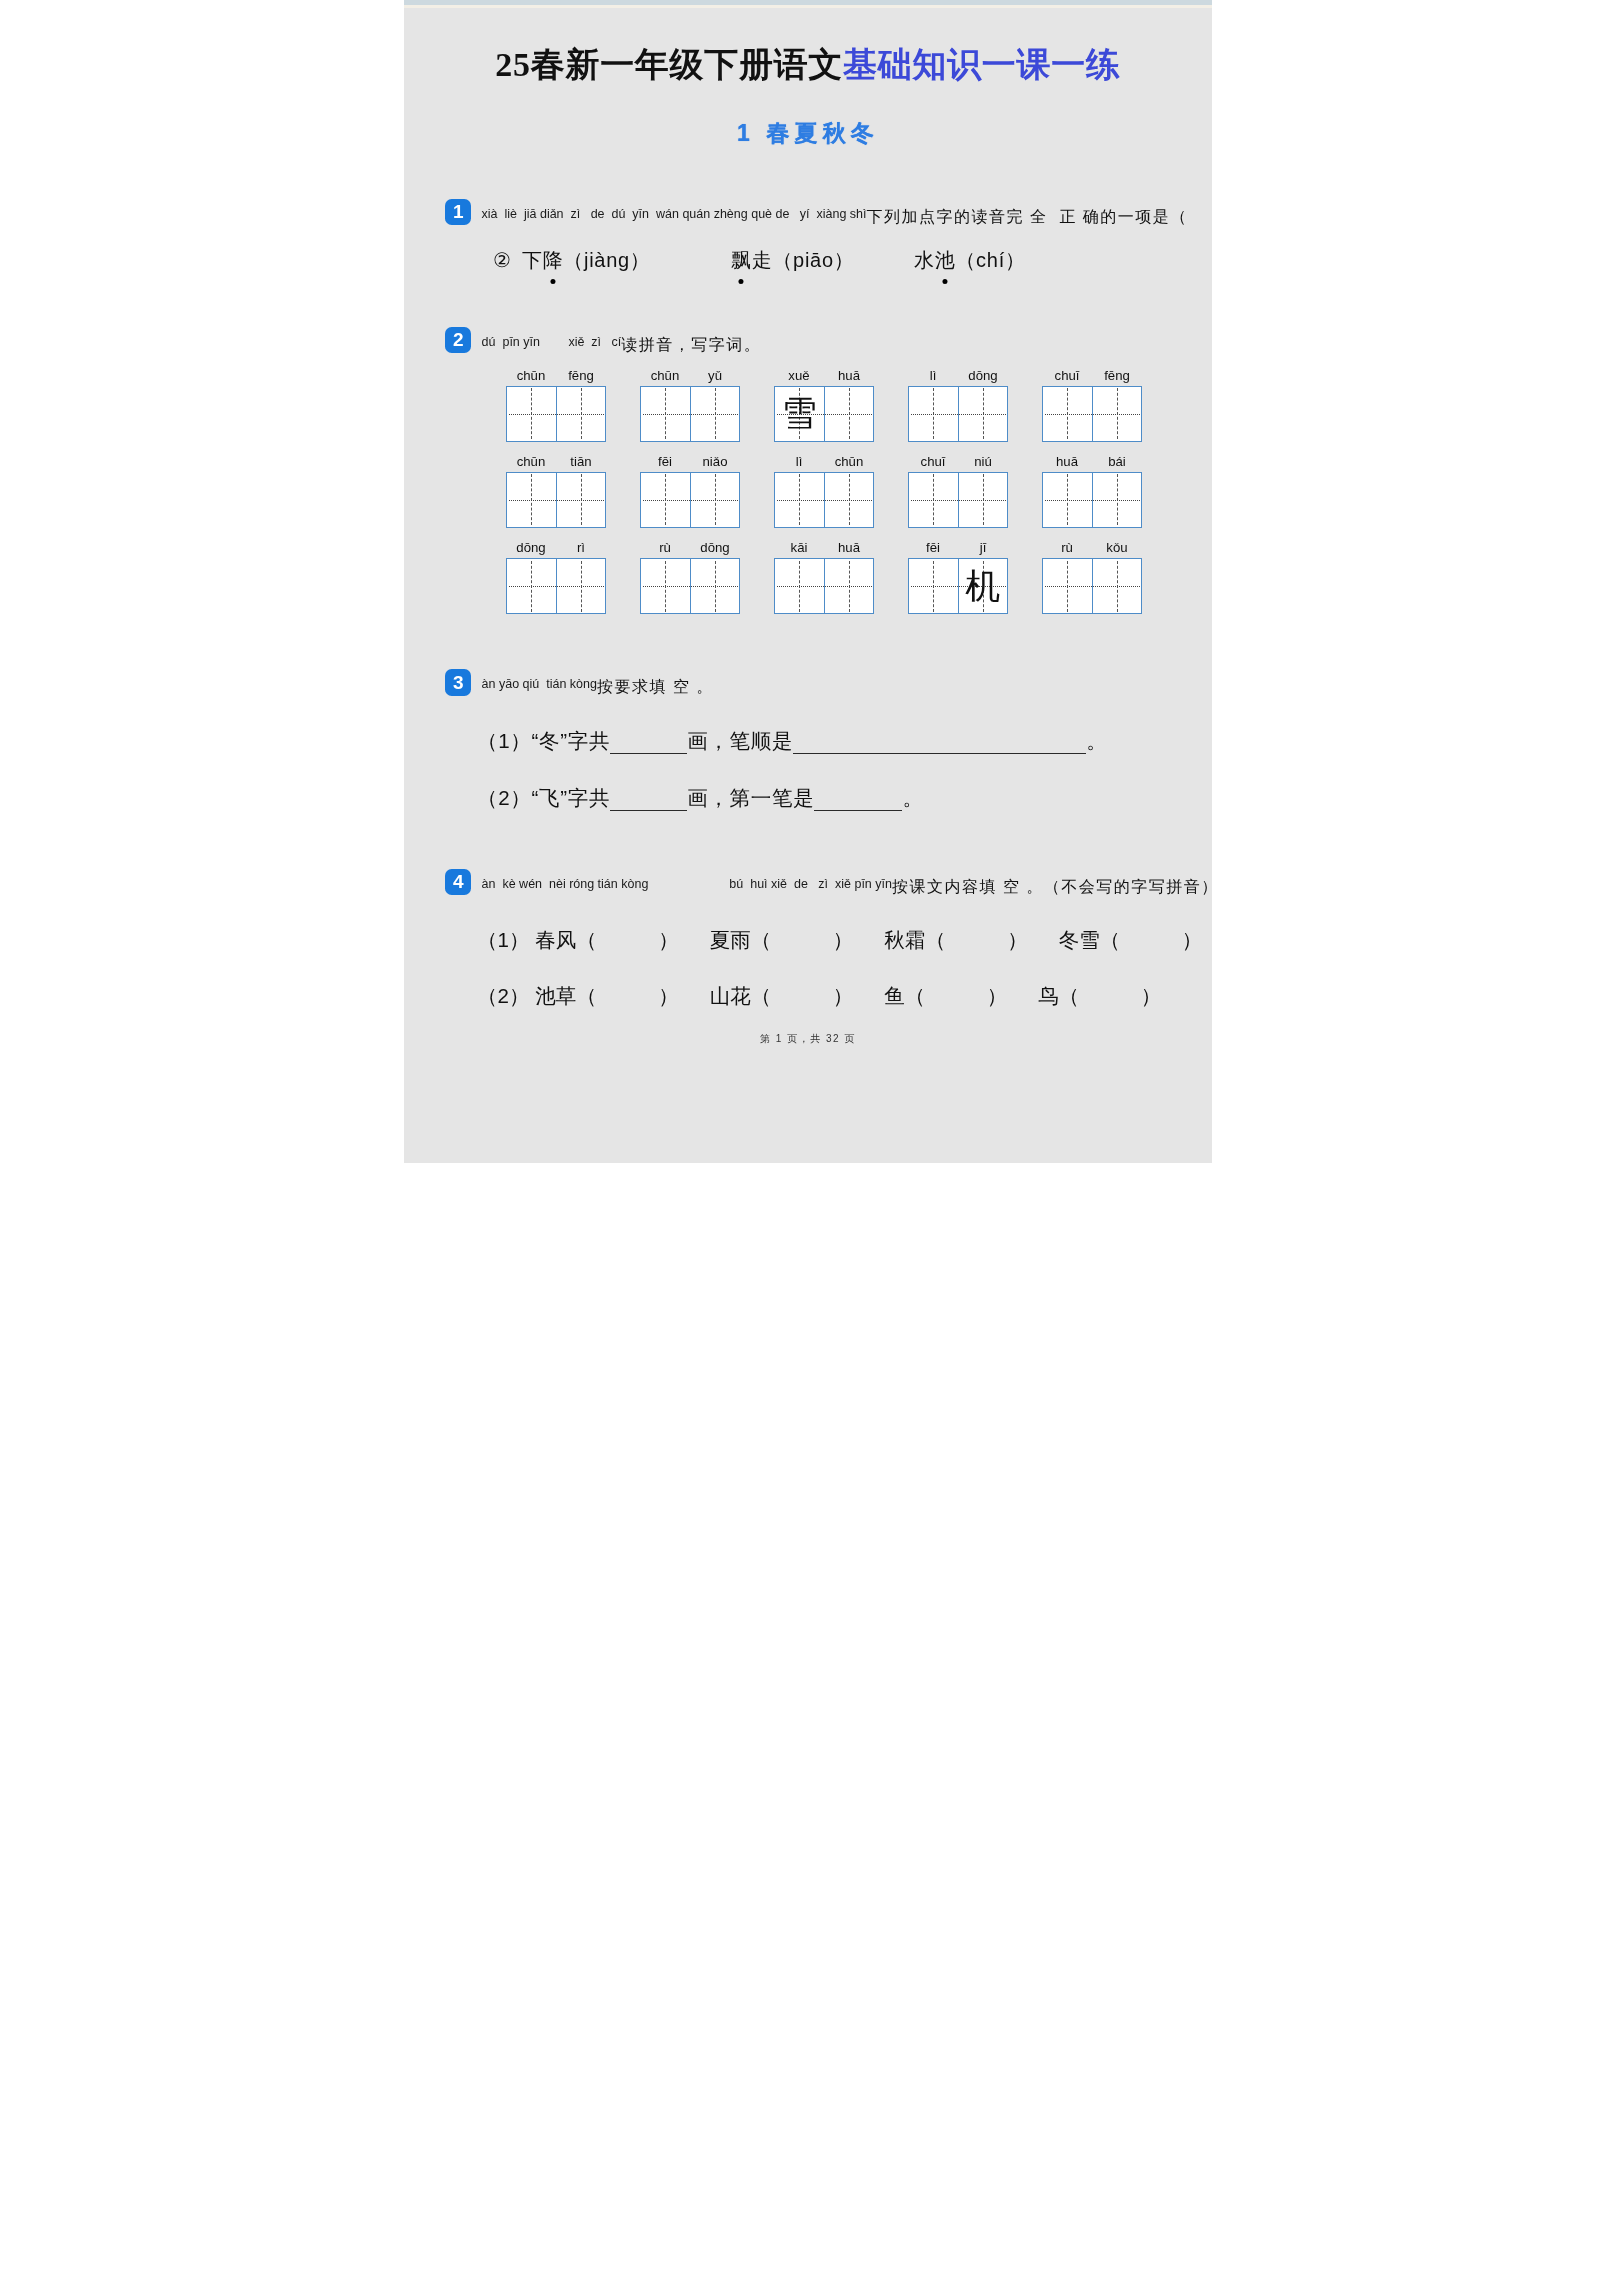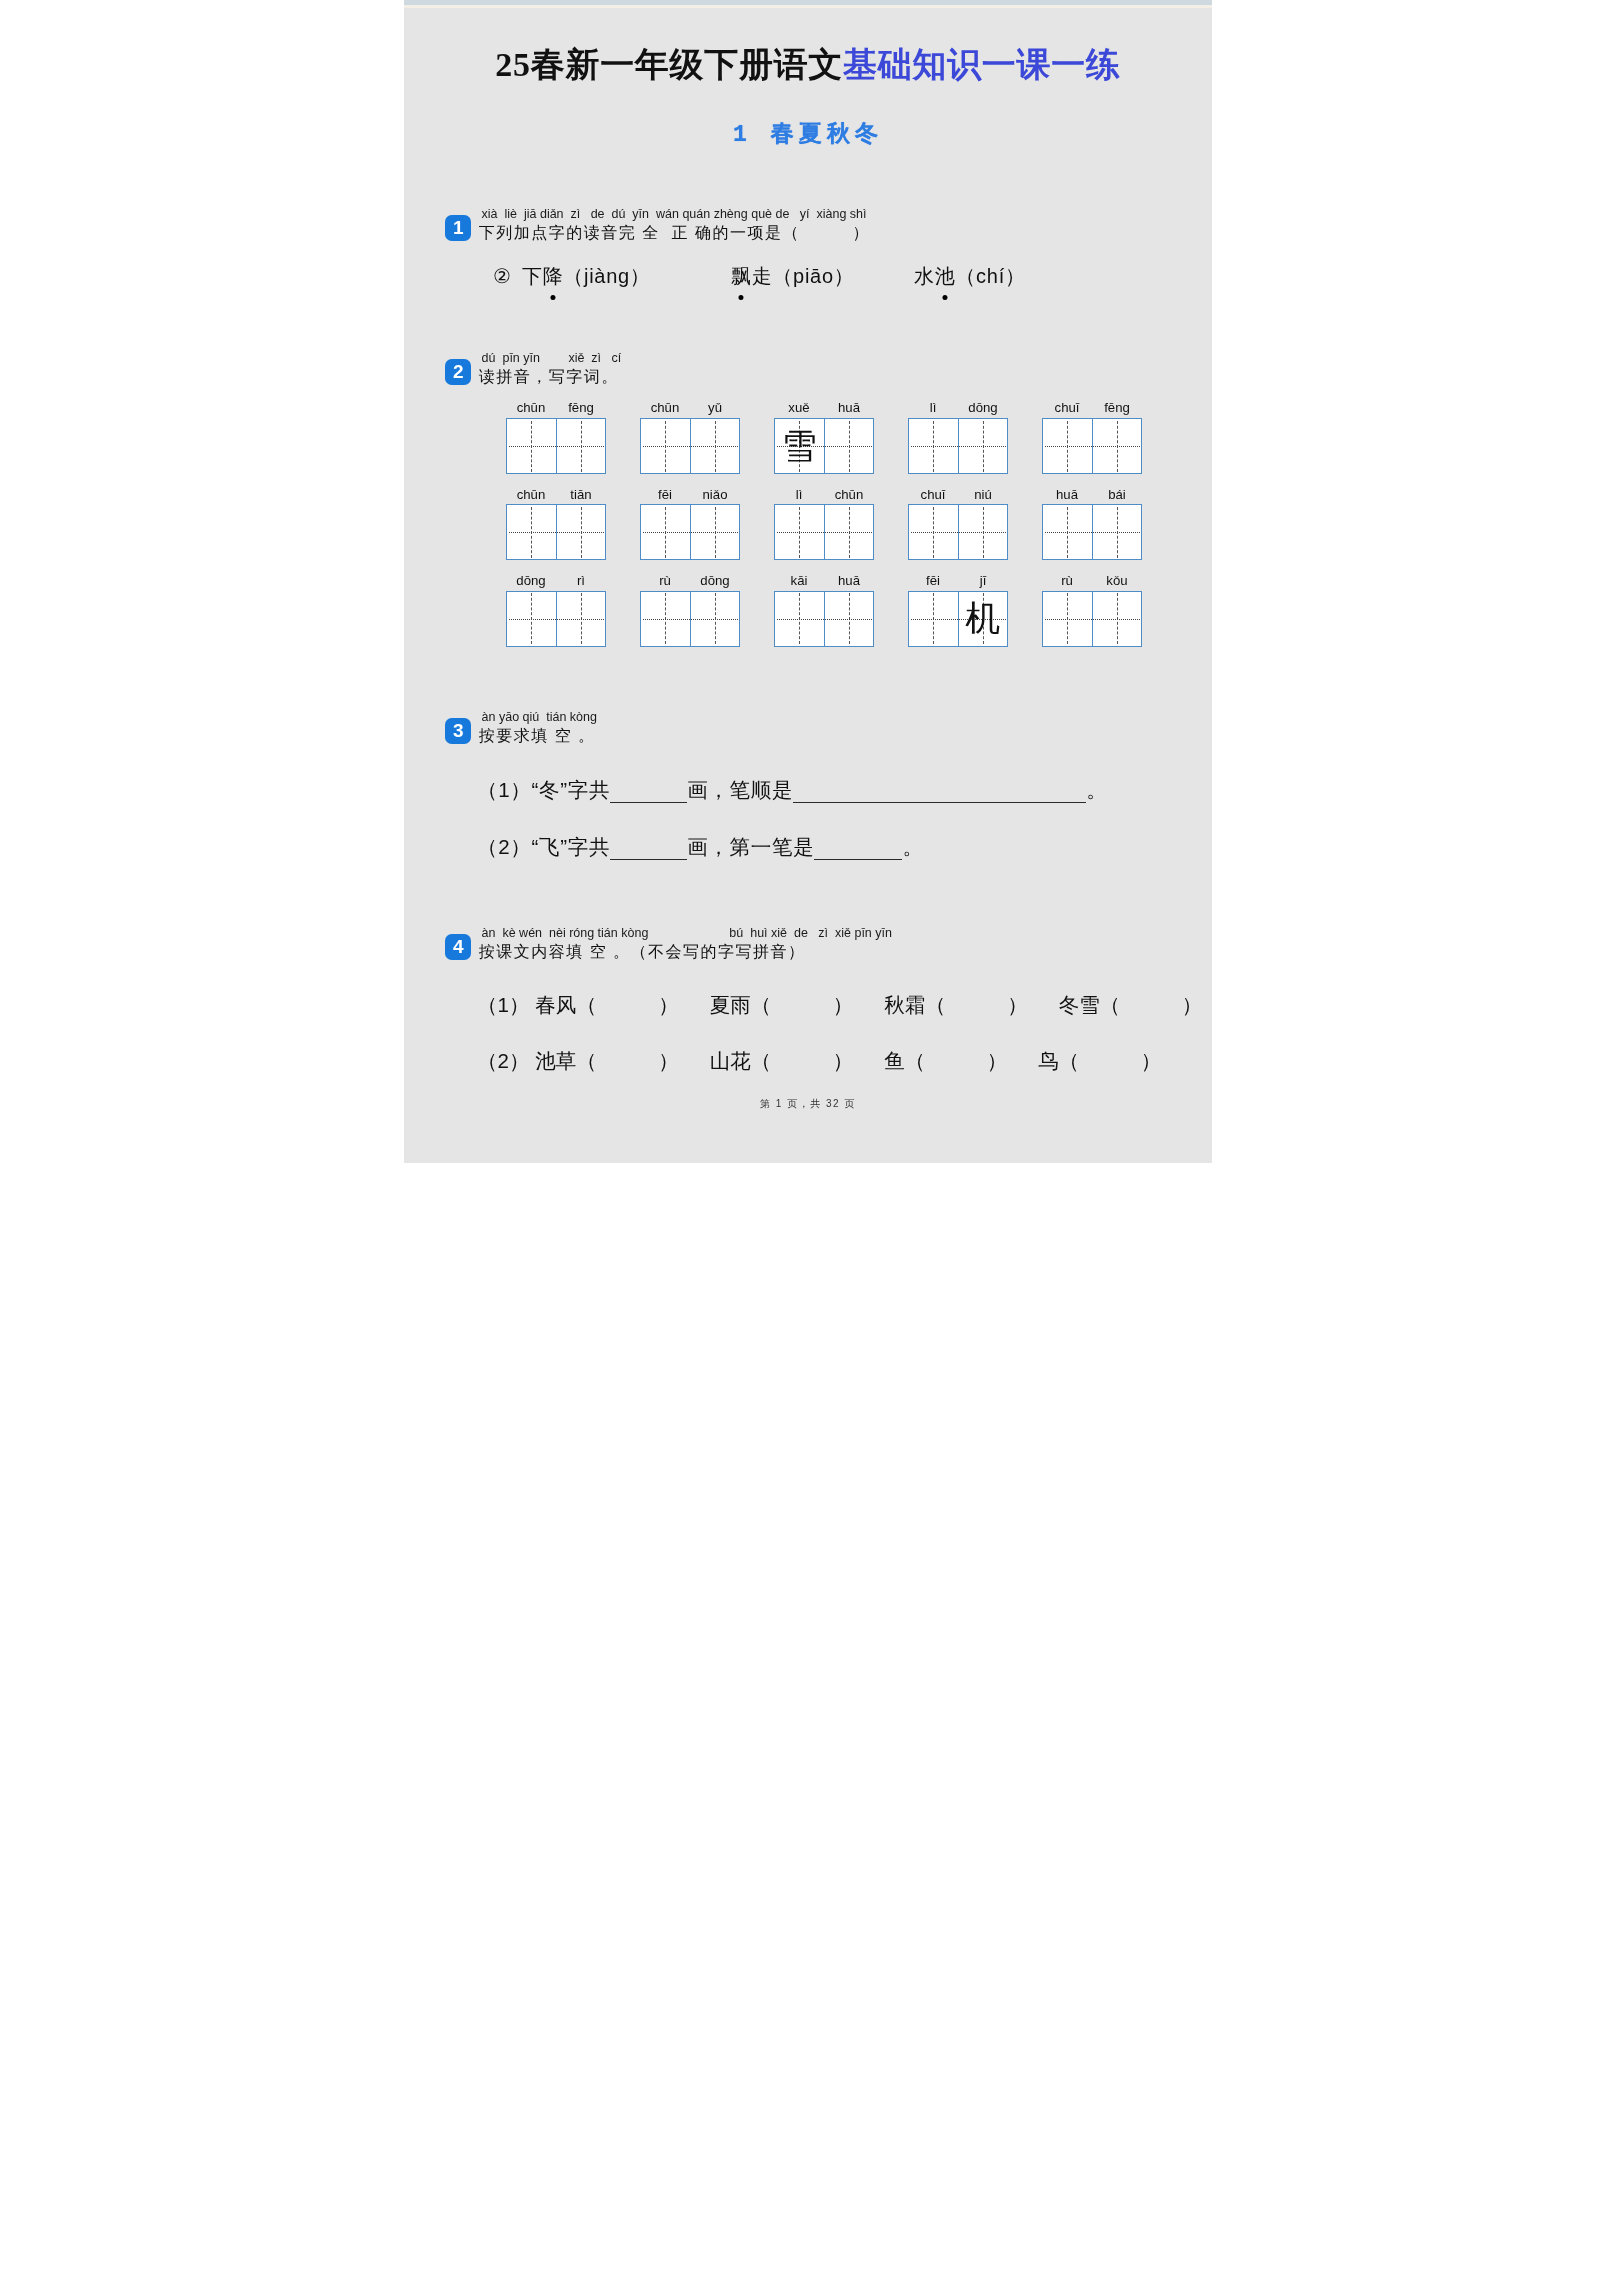--- a/index.html
+++ b/index.html
@@ -15,30 +15,29 @@
     text-align:center; margin-top:37px; font-family:"Liberation Serif", serif;
     font-weight:bold; font-size:34px; letter-spacing:0.7px; line-height:1.15;
     white-space:nowrap;
   }
   .main-title .blue{color:#3c49d8;}
 
   .lesson-heading{
     text-align:center; margin-top:34px; font-size:23px; font-weight:bold;
     color:#2e7de2; letter-spacing:5.1px;
     text-shadow:0 0 0.7px #2e7de2;
-    font-family:Liberation Mono, monospace;
   }
 
   .q-head{display:flex; align-items:flex-end; margin-left:41px;}
   .badge{
     flex:0 0 auto; width:26.4px; height:26.4px; border-radius:6.6px; background:#1879dd;
     color:#fff; font-weight:bold; font-size:19px; display:flex; align-items:center;
     justify-content:center; margin:0 7.3px 2.2px 0; font-family:"Liberation Sans",sans-serif;
   }
-  .q-stack{display:flex; flex-direction:column;margin-top:33px;}
+  .q-stack{display:flex; margin-top:33px;}
   .q-pinyin{font-size:12.5px; color:#1a1a1a; margin-left:2.9px; line-height:1.3; white-space:pre;}
   .q-text{font-size:16px; font-weight:normal; letter-spacing:1.5px; line-height:1.35; white-space:pre;}
 
   .opt-row{
     display:grid; grid-template-columns:238px 183px auto;
     margin-left:89px; margin-top:20px; font-size:20px; letter-spacing:0.7px;
   }
   .opt-label{margin-right:10.3px;}
   .opt-item{white-space:nowrap;}
   .du{position:relative; display:inline-block;}

